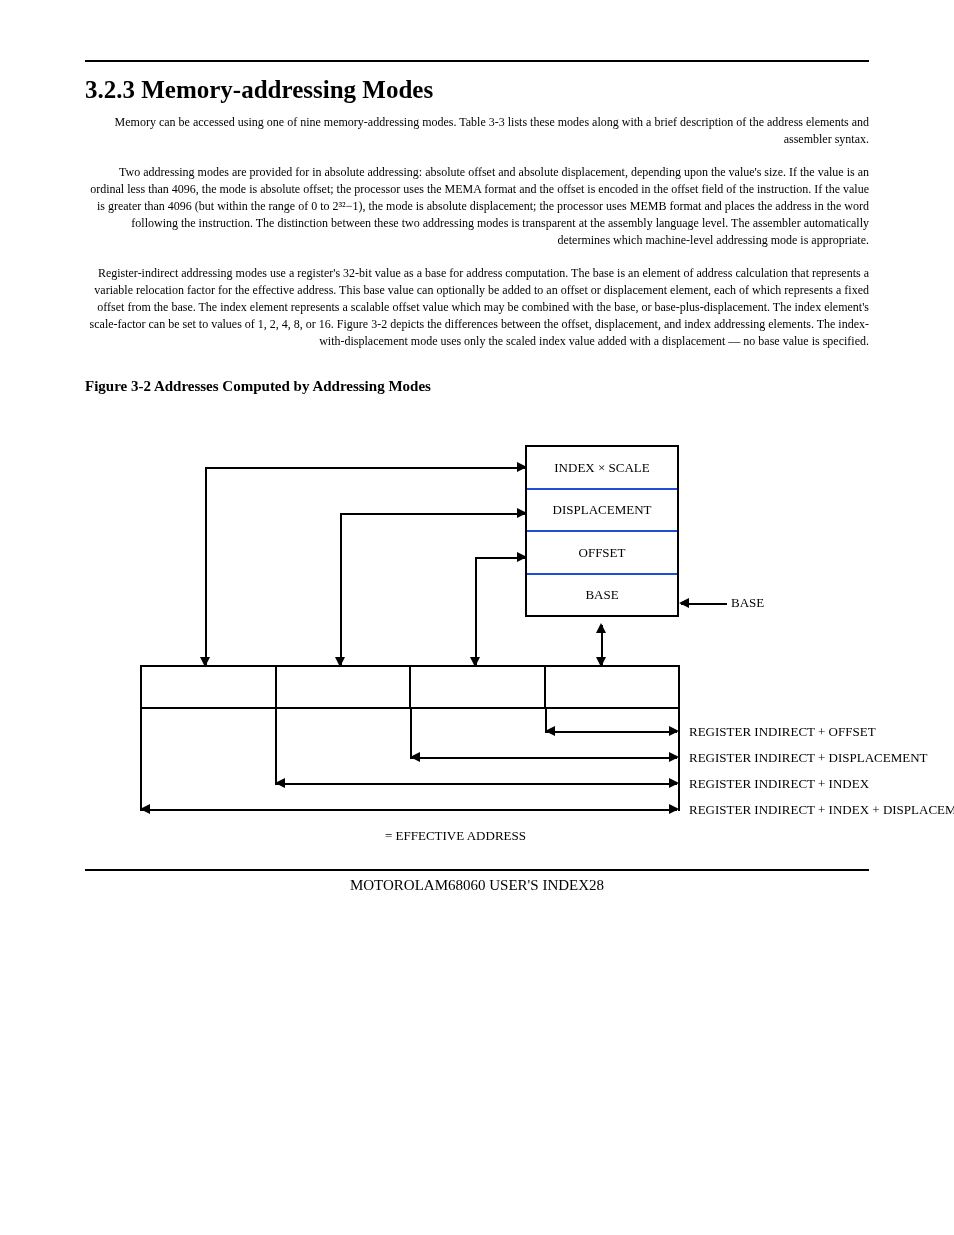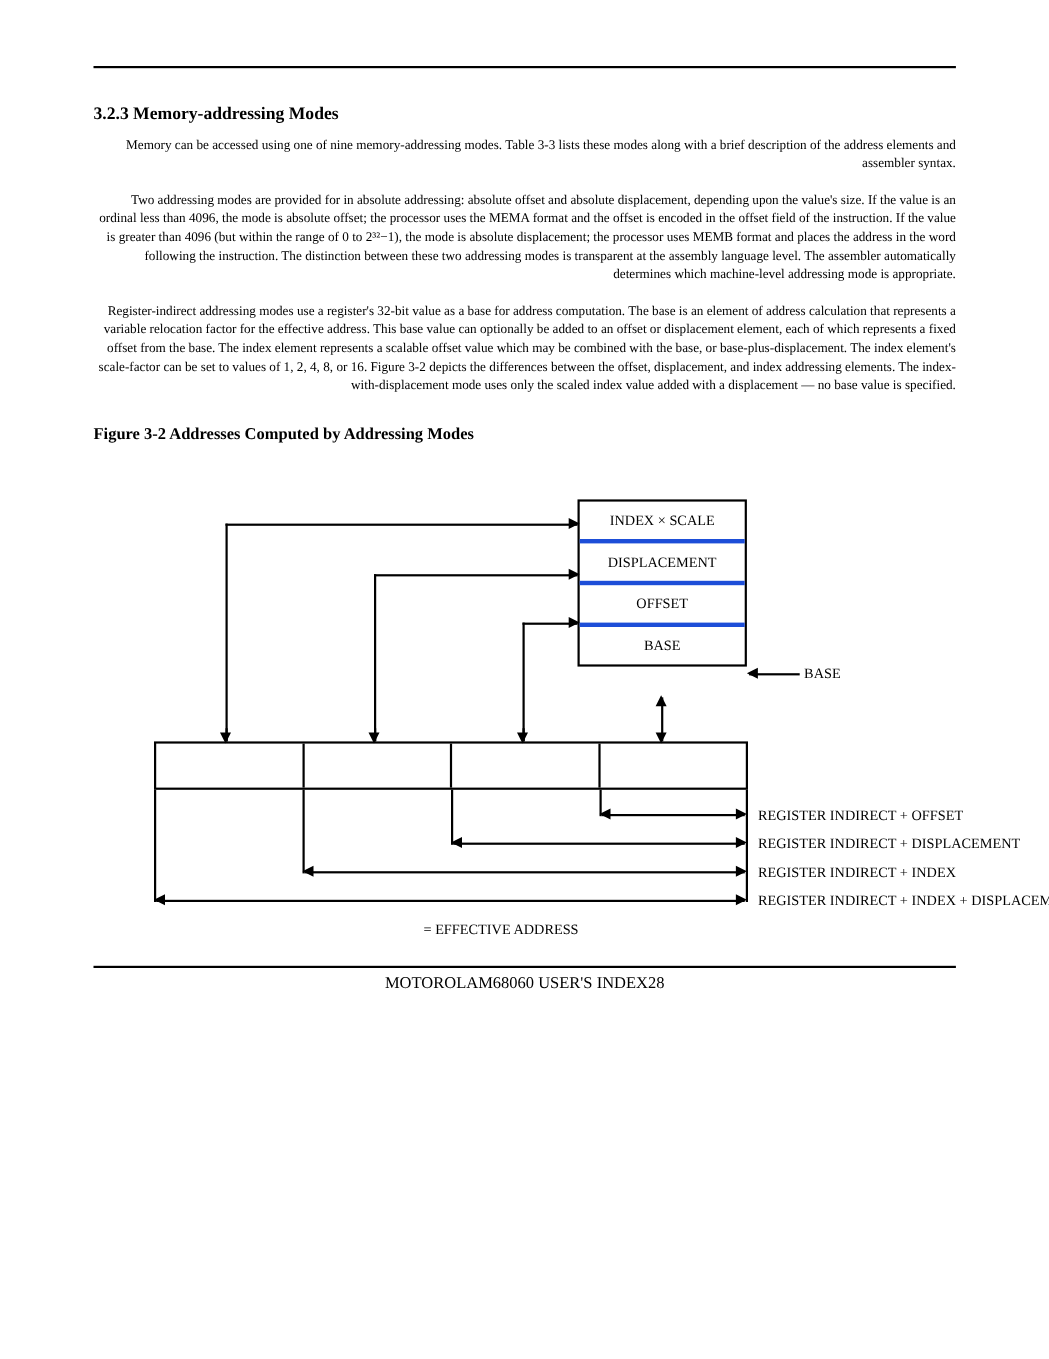--- a/index.html
+++ b/index.html
@@ -20,23 +20,23 @@
   }
   .hdr-row {
     display: flex;
     justify-content: space-between;
     align-items: baseline;
     font-size: 15px;
     font-style: italic;
     margin-bottom: 4px;
   }
   .section-title {
-    font-size: 16px;
+    font-size: 25px;
     font-weight: bold;
-    margin-top: 33px;
+    margin-top: 14px;
     margin-bottom: 10px;
   }
   .para {
     font-size: 12px;
     line-height: 1.42;
     margin: 0 0 16px 4px;
     text-align: right;
   }
   .fig-caption {
     font-size: 15px;
@@ -52,27 +52,27 @@
   }
   .fbox {
     position: absolute;
     border: 2px solid #000;
     box-sizing: border-box;
   }
   .stack {
     left: 440px;
     top: 40px;
     width: 154px;
-    height: 152px;
+    height: 172px;
     display: flex;
     flex-direction: column;
   }
   .stack-cell {
     flex: 1;
-    border-top: 4px solid #1d4ed8;
+    border-top: 2px solid #1d4ed8;
     display: flex;
     align-items: center;
     justify-content: center;
     font-size: 13px;
   }
   .stack-cell:first-child { border-top: none; }
   .hbox {
     position: absolute;
     left: 55px;
     top: 260px;

